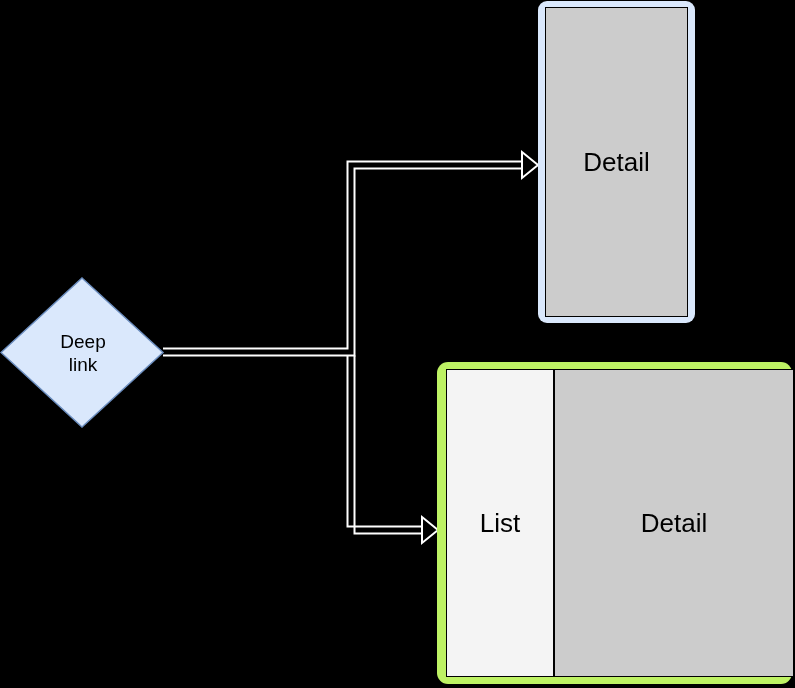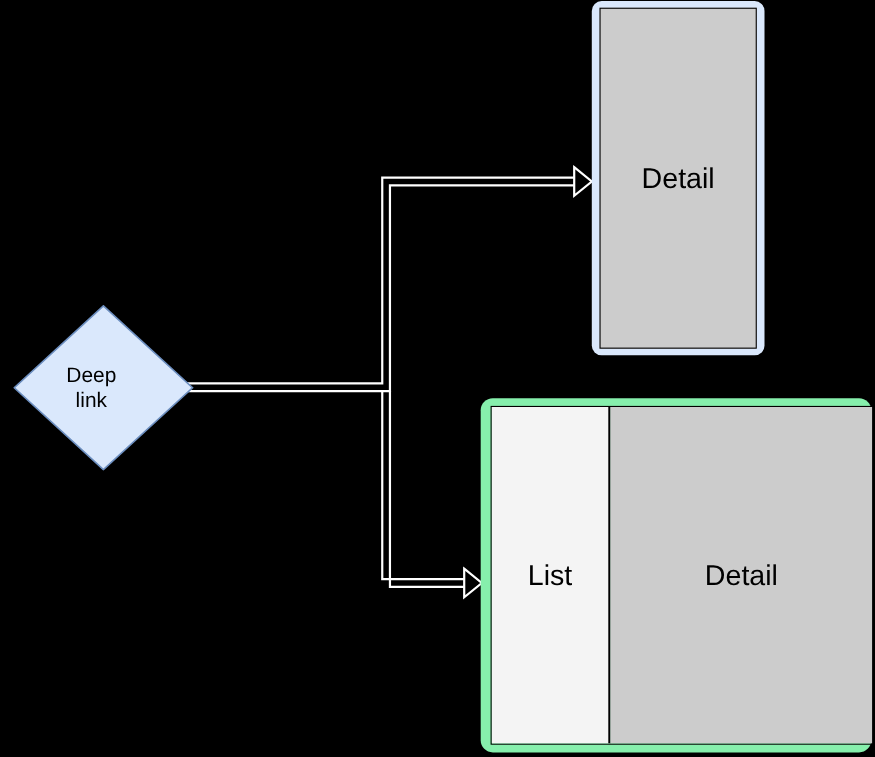--- a/index.html
+++ b/index.html
@@ -23,21 +23,20 @@
     height: 688px;
   }
 
   
   #deep-link-node {
     position: absolute;
     left: 0px;
     top: 277px;
     width: 166px;
     height: 151px;
-    padding-left: 12px;
   }
   #deep-link-label {
     position: absolute;
     left: 0;
     top: 0;
     width: 166px;
     height: 151px;
     display: flex;
     flex-direction: column;
     align-items: center;
@@ -76,21 +75,21 @@
     font-size: 26px;
   }
 
   
   #list-detail-tablet {
     position: absolute;
     left: 437px;
     top: 362px;
     width: 355px;
     height: 322px;
-    background: #86efac;
+    background: #bef264;
     border-radius: 11px;
     box-sizing: border-box;
   }
   #list-detail-screen {
     position: absolute;
     left: 9px;
     top: 7px;
     width: 348px;
     height: 308px;
     border: 1px solid #000000;

